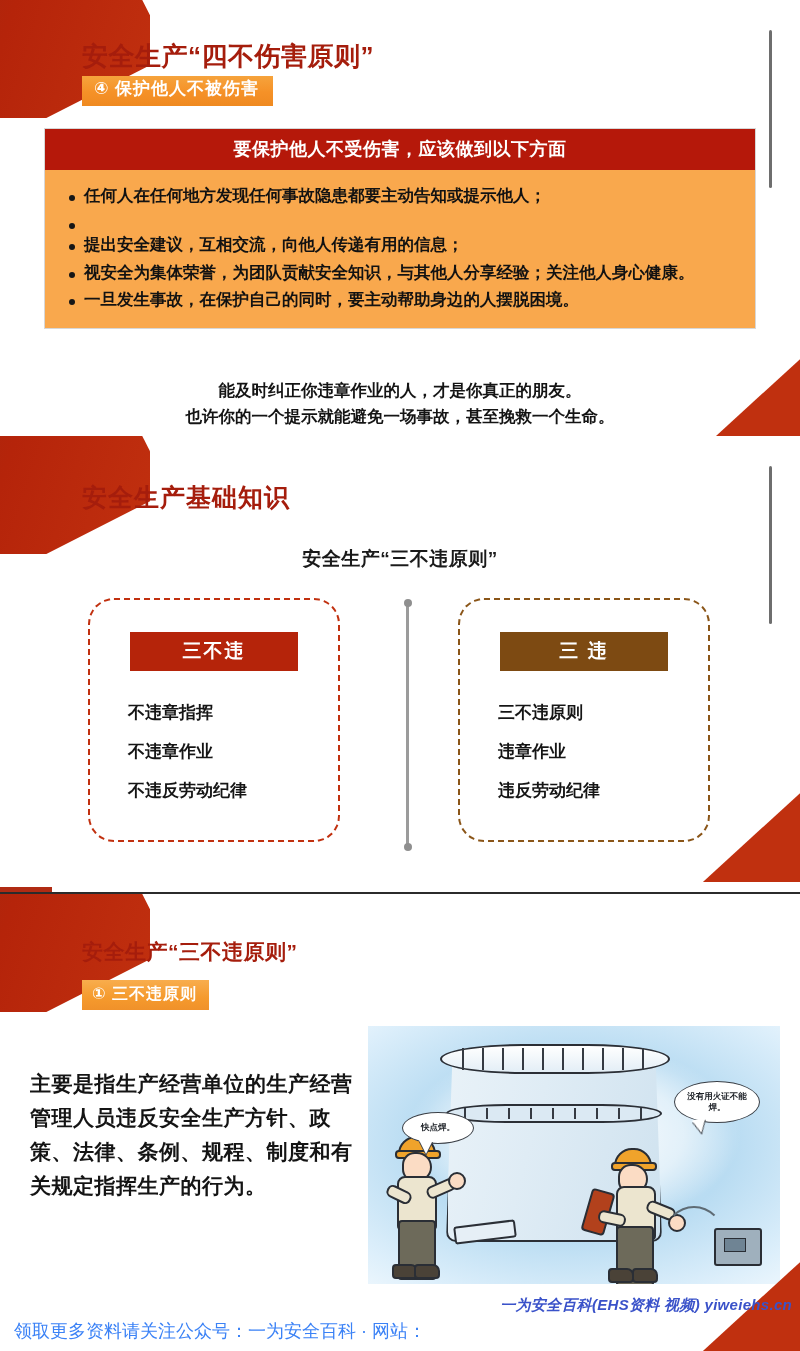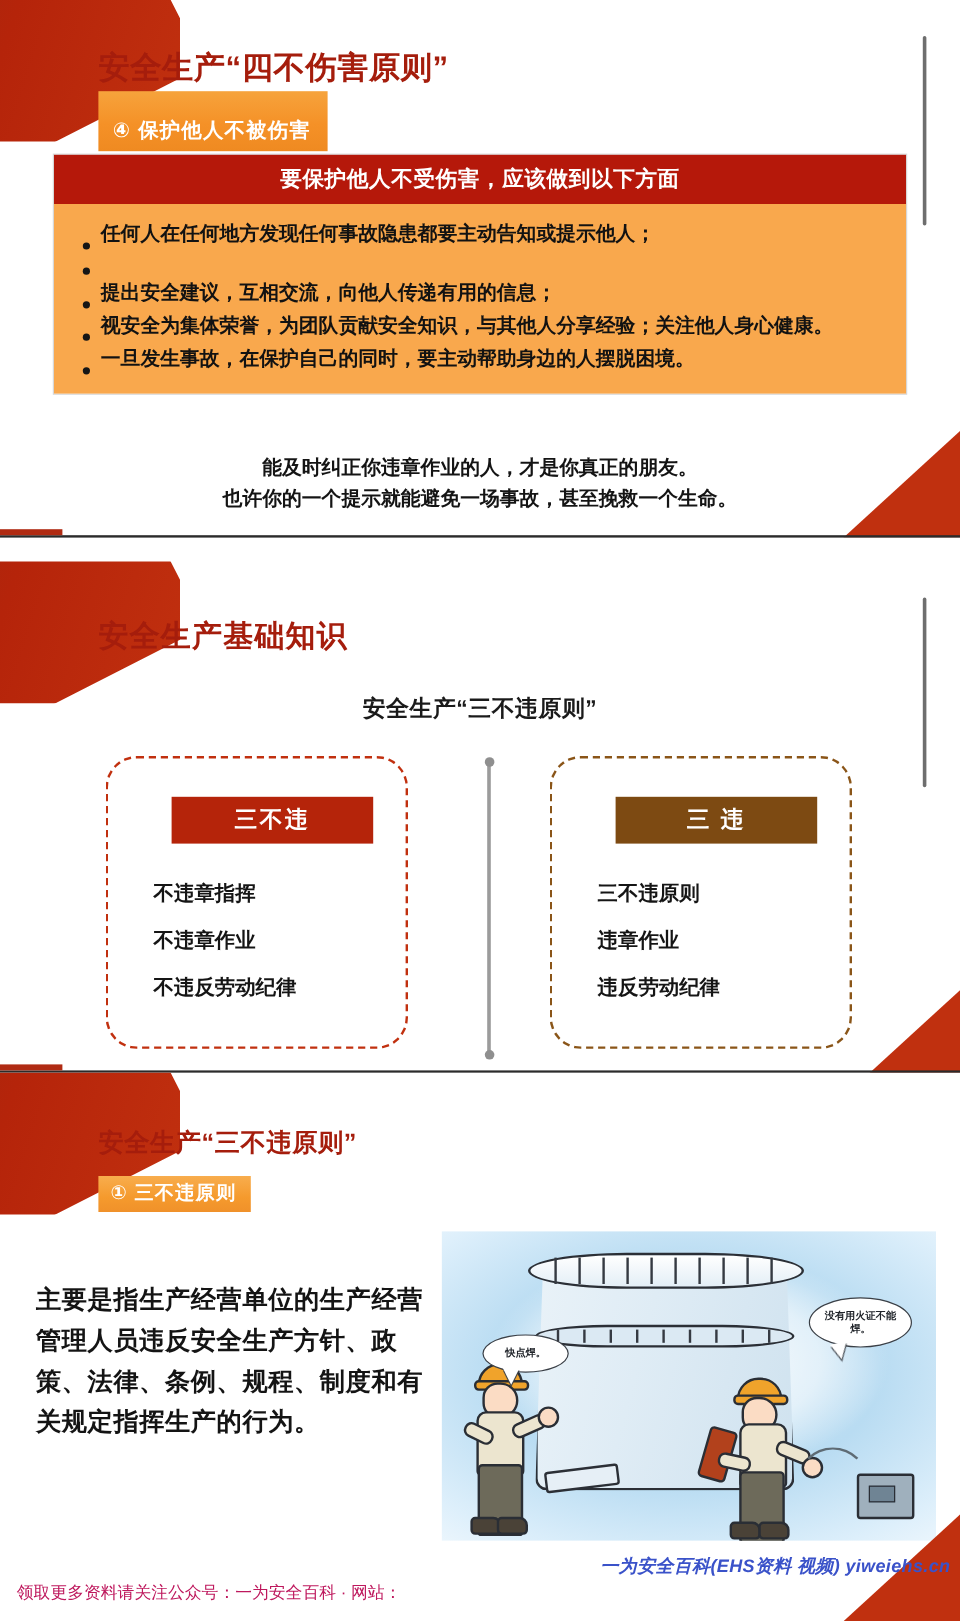--- a/index.html
+++ b/index.html
@@ -88,21 +88,21 @@
     position: absolute;
     left: 82px; top: 22px;
     font-size: 26px;
     font-weight: bold;
     color: #a51d0c;
     letter-spacing: 0.5px;
   }
   .s1-badge {
     position: absolute;
     left: 82px; top: 76px;
-    padding: 21px 14px 6px 12px;
+    padding: 1px 14px 6px 12px;
     background: linear-gradient(180deg, #f6a33c 0%, #f59127 55%, #ef8a21 100%);
     color: #ffffff;
     font-size: 17px;
     font-weight: bold;
     letter-spacing: 1px;
     white-space: nowrap;
   }
   .s1-panel {
     position: absolute;
     left: 44px; top: 128px;
@@ -118,21 +118,21 @@
     text-align: center;
     padding: 8px 0 9px 0;
     letter-spacing: 0.5px;
   }
   .s1-panel-body {
     background: #f9a84d;
     padding: 10px 18px 12px 18px;
   }
   .s1-li {
     display: flex;
-    align-items: flex-end;
+    align-items: flex-start;
     color: #121212;
     font-size: 16.5px;
     font-weight: bold;
     line-height: 1.44;
     margin: 4px 0;
   }
   .s1-li .dot {
     flex: 0 0 auto;
     width: 6px; height: 6px;
     background: #161616;
@@ -144,21 +144,21 @@
     left: 0; top: 378px;
     width: 800px;
     text-align: center;
     color: #141414;
     font-size: 16.5px;
     font-weight: bold;
     line-height: 1.55;
   }
 
   
-  #slide2 { top: 468px; height: 446px; }
+  #slide2 { top: 436px; height: 446px; }
   .s2-title {
     position: absolute;
     left: 82px; top: 28px;
     font-size: 25px;
     font-weight: bold;
     color: #a51d0c;
     letter-spacing: 1px;
   }
   .s2-sub {
     position: absolute;
@@ -191,21 +191,20 @@
     left: 50%;
     transform: translateX(-50%);
     top: 32px;
     width: 168px;
     text-align: center;
     color: #ffffff;
     font-size: 19px;
     font-weight: bold;
     padding: 6px 0 7px 0;
     letter-spacing: 2px;
-    margin-left: 13px;
   }
   .dbox.left  .dbox-head { background: #b5240a; }
   .dbox.right .dbox-head { background: #7d4a12; }
   .dbox-list {
     position: absolute;
     left: 38px;
     top: 104px;
   }
   .dbox-list .item {
     font-size: 17px;
@@ -449,22 +448,22 @@
     font-weight: bold;
     font-style: italic;
     color: #3a52c9;
     letter-spacing: 0.3px;
     white-space: nowrap;
   }
   .footer {
     position: absolute;
     left: 14px;
     top: 1319px;
-    font-size: 14px;
-    color: #be185d;
+    font-size: 18px;
+    color: #3b82f6;
     white-space: nowrap;
   }
 </style>
 </head>
 <body>
 
 <div class="deck">
 
   <section class="slide" id="slide1">
     <div class="corner-tl"></div>

